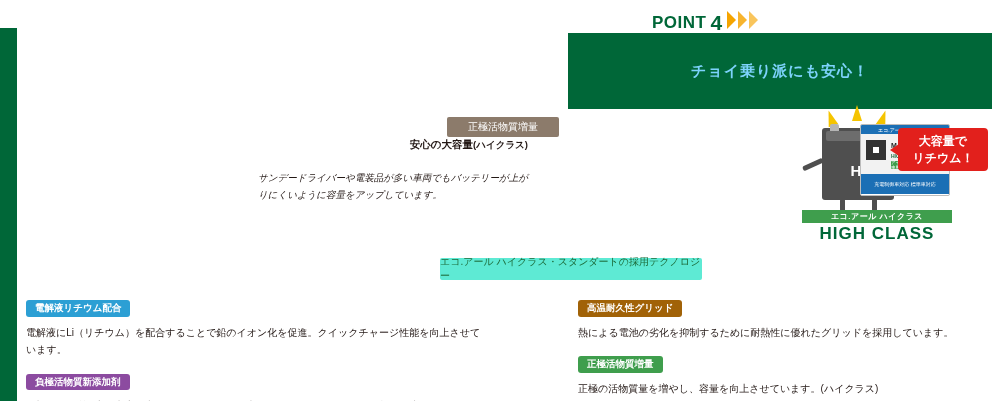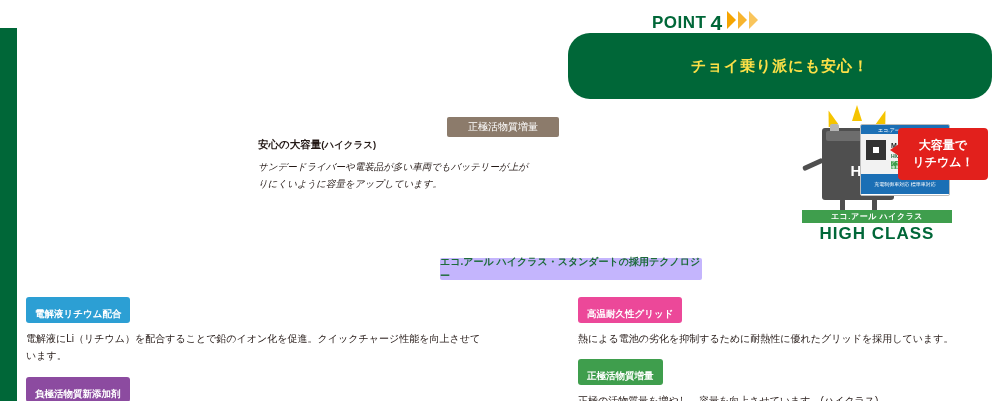--- a/index.html
+++ b/index.html
@@ -62,30 +62,29 @@
   }
   .chev.c2 { opacity: 0.82; }
   .chev.c3 { opacity: 0.64; }
 
   
   .headline-band {
     position: absolute;
     left: 568px;
     top: 33px;
     width: 424px;
-    height: 66px;
+    height: 76px;
     background: #006738;
-    color: #fde047;
+    color: #7dd3fc;
     display: flex;
     align-items: center;
     justify-content: center;
     font-size: 15px;
     font-weight: bold;
     letter-spacing: 1px;
-    border-radius: 22px;
   }
 
   
   .pill-brown {
     position: absolute;
     left: 447px;
     top: 117px;
     width: 112px;
     height: 20px;
     background: #8c7b6b;
@@ -100,45 +99,46 @@
   
   .cap-block {
     position: absolute;
     left: 258px;
     top: 138px;
     width: 270px;
   }
   .cap-title {
     font-size: 10.5px;
     font-weight: bold;
-    margin-bottom: 7px;
+    margin-bottom: 18px;
     color: #231815;
+    text-align: right;
   }
   .cap-title .small {
     font-weight: bold;
     font-size: 9.5px;
   }
   .cap-body {
     font-size: 9.5px;
     line-height: 1.75;
     color: #231815;
     font-style: italic;
   }
 
   
   .pill-tech {
     position: absolute;
     left: 440px;
     top: 258px;
     width: 262px;
     height: 22px;
-    background: #c4b5fd;
+    background: #5eead4;
     color: #1d6b3a;
     font-size: 10px;
-    font-weight: bold;
+    font-weight: normal;
     display: flex;
     align-items: center;
     justify-content: center;
     border-radius: 2px;
   }
 
   
   .features {
     position: absolute;
     left: 26px;
@@ -152,28 +152,28 @@
   }
   .col.left { left: 0; }
   .col.right { left: 552px; }
 
   .feat { margin-bottom: 12px; }
   .feat-tag {
     display: inline-block;
     color: #ffffff;
     font-size: 9.5px;
     font-weight: bold;
-    padding: 12px 9px 4px 9px;
+    padding: 3px 9px 4px 9px;
     border-radius: 3px;
     line-height: 1;
     margin-bottom: 7px;
   }
   .tag-blue   { background: #2c9fd4; }
   .tag-purple { background: #8c4ba0; text-align: center; }
-  .tag-red    { background: #ec4899; }
+  .tag-red    { background: #a16207; }
   .tag-green  { background: #3f9e4d; }
   .feat-text {
     font-size: 10px;
     line-height: 1.75;
     color: #231815;
   }
 
   
   .product-area {
     position: absolute;
@@ -352,21 +352,21 @@
     font-weight: bold;
     letter-spacing: 1px;
   }
 
   
   .red-callout {
     position: absolute;
     left: 138px;
     top: 10px;
     width: 90px;
-    height: 52px;
+    height: 43px;
     background: #e2201c;
     color: #ffffff;
     border-radius: 4px;
     display: flex;
     flex-direction: column;
     align-items: center;
     justify-content: center;
     font-size: 12px;
     font-weight: bold;
     line-height: 1.4;

